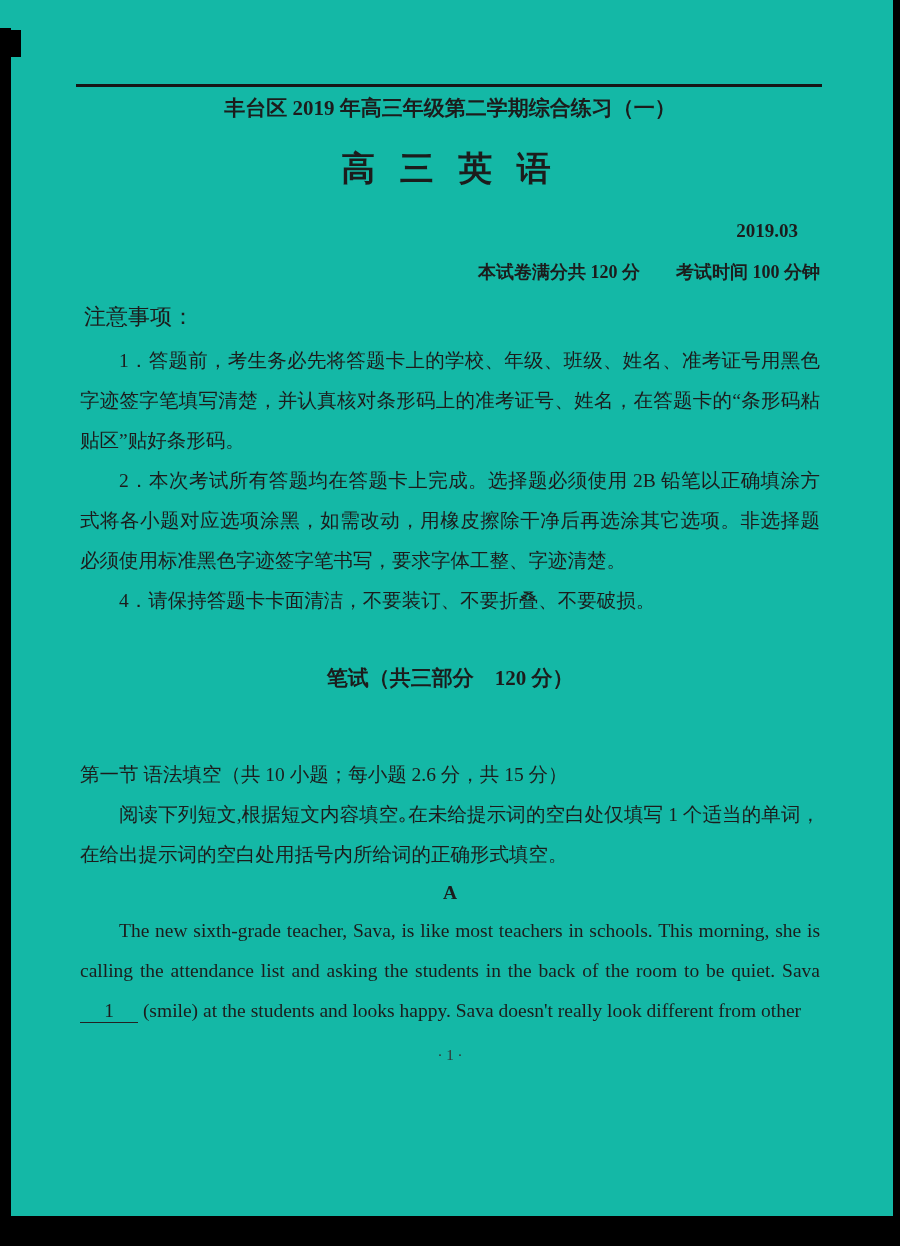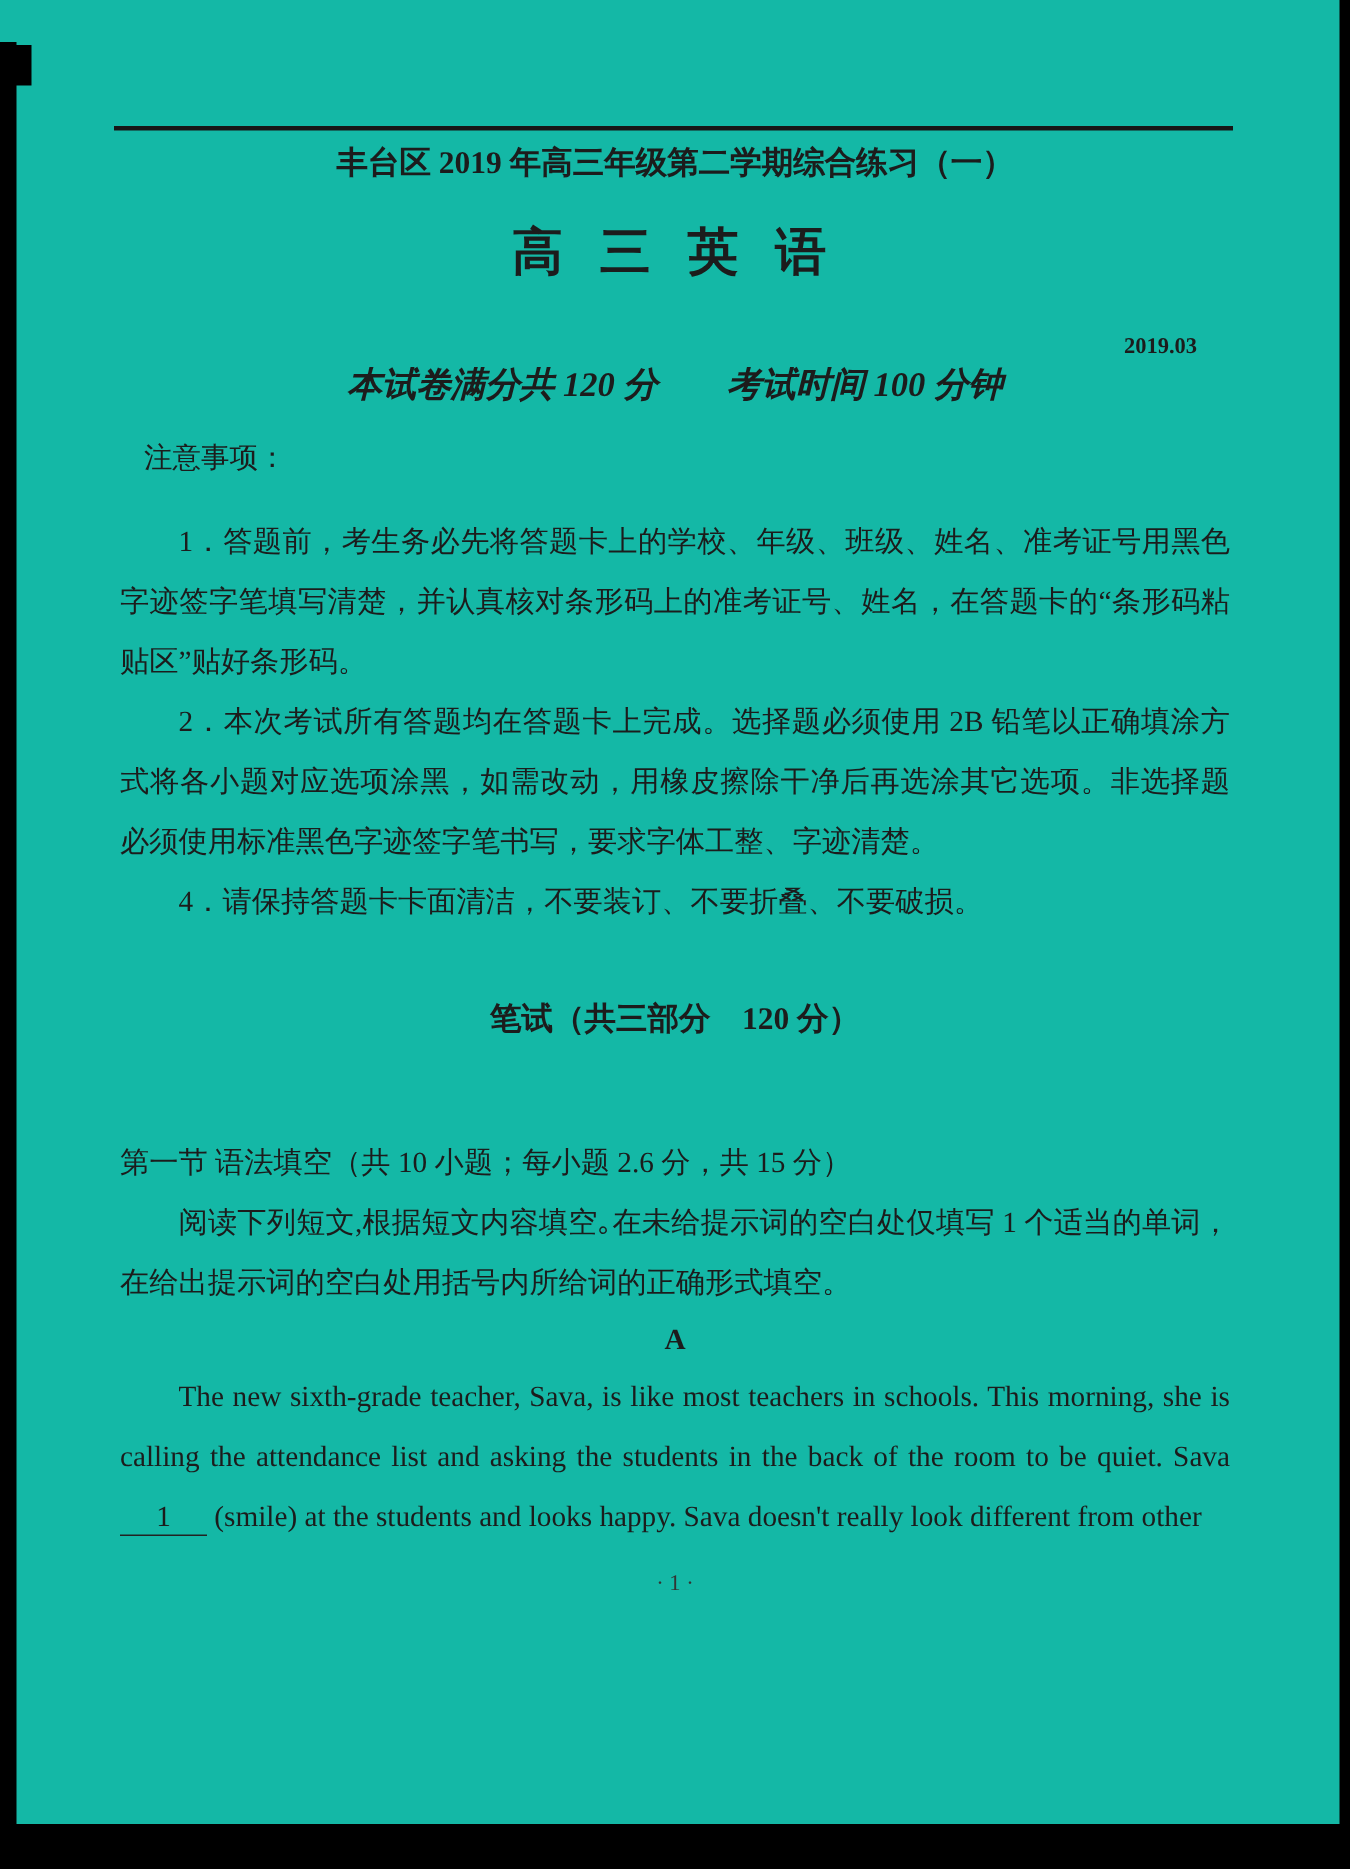--- a/index.html
+++ b/index.html
@@ -55,37 +55,36 @@
     margin: 24px 0 26px 0;
     text-align: center;
     font-size: 34px;
     font-weight: bold;
     letter-spacing: 8px;
     line-height: 46px;
   }
   .date-line {
     text-align: right;
     padding-right: 22px;
-    font-size: 15px;
+    font-size: 19px;
     font-weight: bold;
     line-height: 26px;
-    margin-bottom: 0;
+    margin-bottom: 15px;
   }
   .exam-info {
-    text-align: center;
-    font-size: 23px;
+    text-align: right;
+    font-size: 18px;
     font-weight: bold;
     line-height: 26px;
     margin-bottom: 12px;
-    font-style: italic;
   }
   .notice-heading {
-    font-size: 19px;
+    font-size: 22px;
     line-height: 40px;
-    margin: 16px;
+    margin: 4px;
   }
   .para {
     margin: 0;
     font-size: 19.5px;
     line-height: 40px;
     text-align: justify;
     text-indent: 2em;
   }
   .spacer-lg { height: 42px; }
   .spacer-md { height: 40px; }

